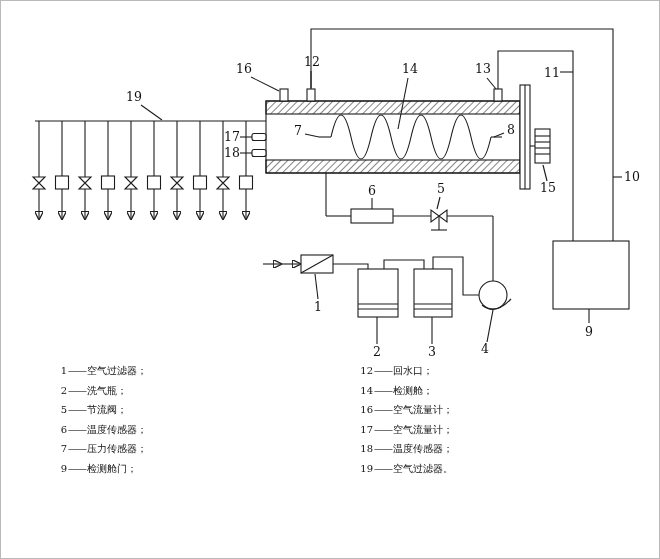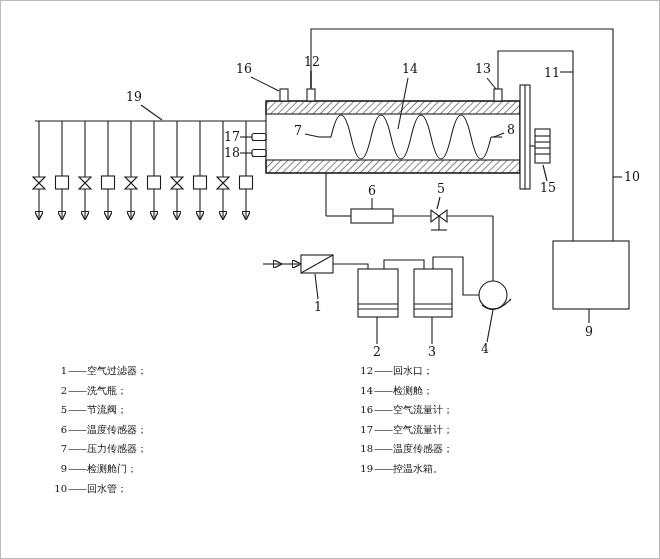--- a/index.html
+++ b/index.html
@@ -170,25 +170,24 @@
     </g>
   </svg>
 
   <div class="legend-col legend-left">
     <div class="lrow"><span class="lno">1</span><span class="ldash">——</span><span class="ltxt">空气过滤器；</span></div>
     <div class="lrow"><span class="lno">2</span><span class="ldash">——</span><span class="ltxt">洗气瓶；</span></div>
     <div class="lrow"><span class="lno">5</span><span class="ldash">——</span><span class="ltxt">节流阀；</span></div>
     <div class="lrow"><span class="lno">6</span><span class="ldash">——</span><span class="ltxt">温度传感器；</span></div>
     <div class="lrow"><span class="lno">7</span><span class="ldash">——</span><span class="ltxt">压力传感器；</span></div>
     <div class="lrow"><span class="lno">9</span><span class="ldash">——</span><span class="ltxt">检测舱门；</span></div>
-    <div class="lrow"><span class="lno">10</span><span class="ldash">——</span><span class="ltxt">回水管；</span></div>
   </div>
 
   <div class="legend-col legend-right">
     <div class="lrow"><span class="lno">12</span><span class="ldash">——</span><span class="ltxt">回水口；</span></div>
     <div class="lrow"><span class="lno">14</span><span class="ldash">——</span><span class="ltxt">检测舱；</span></div>
     <div class="lrow"><span class="lno">16</span><span class="ldash">——</span><span class="ltxt">空气流量计；</span></div>
     <div class="lrow"><span class="lno">17</span><span class="ldash">——</span><span class="ltxt">空气流量计；</span></div>
     <div class="lrow"><span class="lno">18</span><span class="ldash">——</span><span class="ltxt">温度传感器；</span></div>
-    <div class="lrow"><span class="lno">19</span><span class="ldash">——</span><span class="ltxt">控温水箱。</span></div>
+    <div class="lrow"><span class="lno">19</span><span class="ldash">——</span><span class="ltxt">空气过滤器。</span></div>
   </div>
 
 </div>
 
 </body></html>

